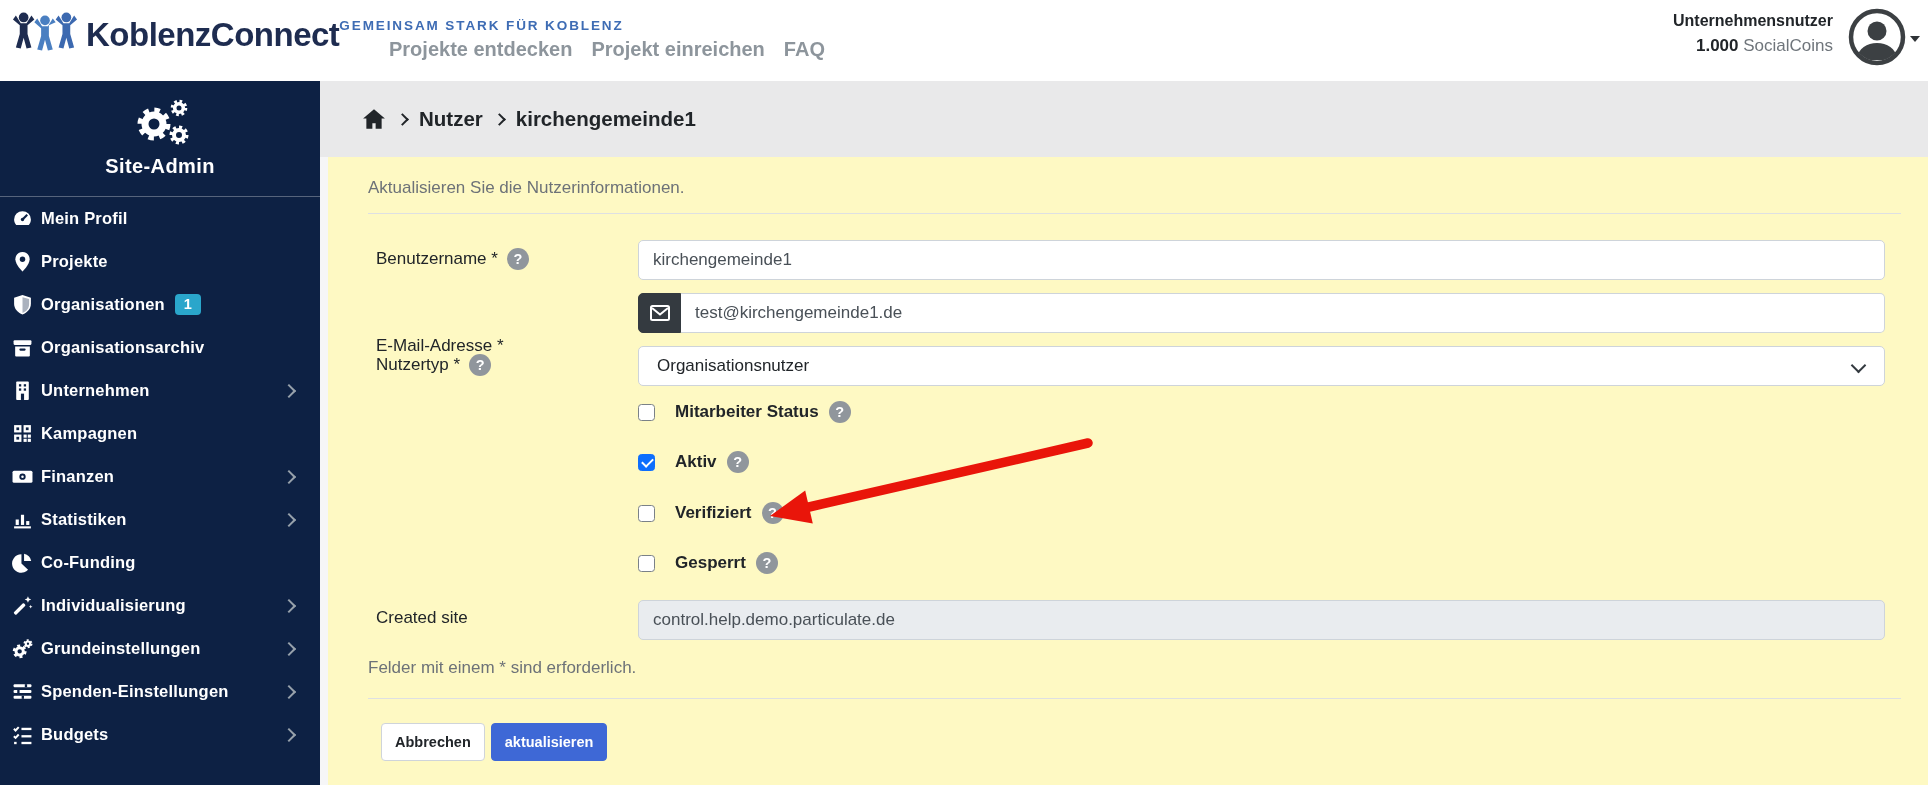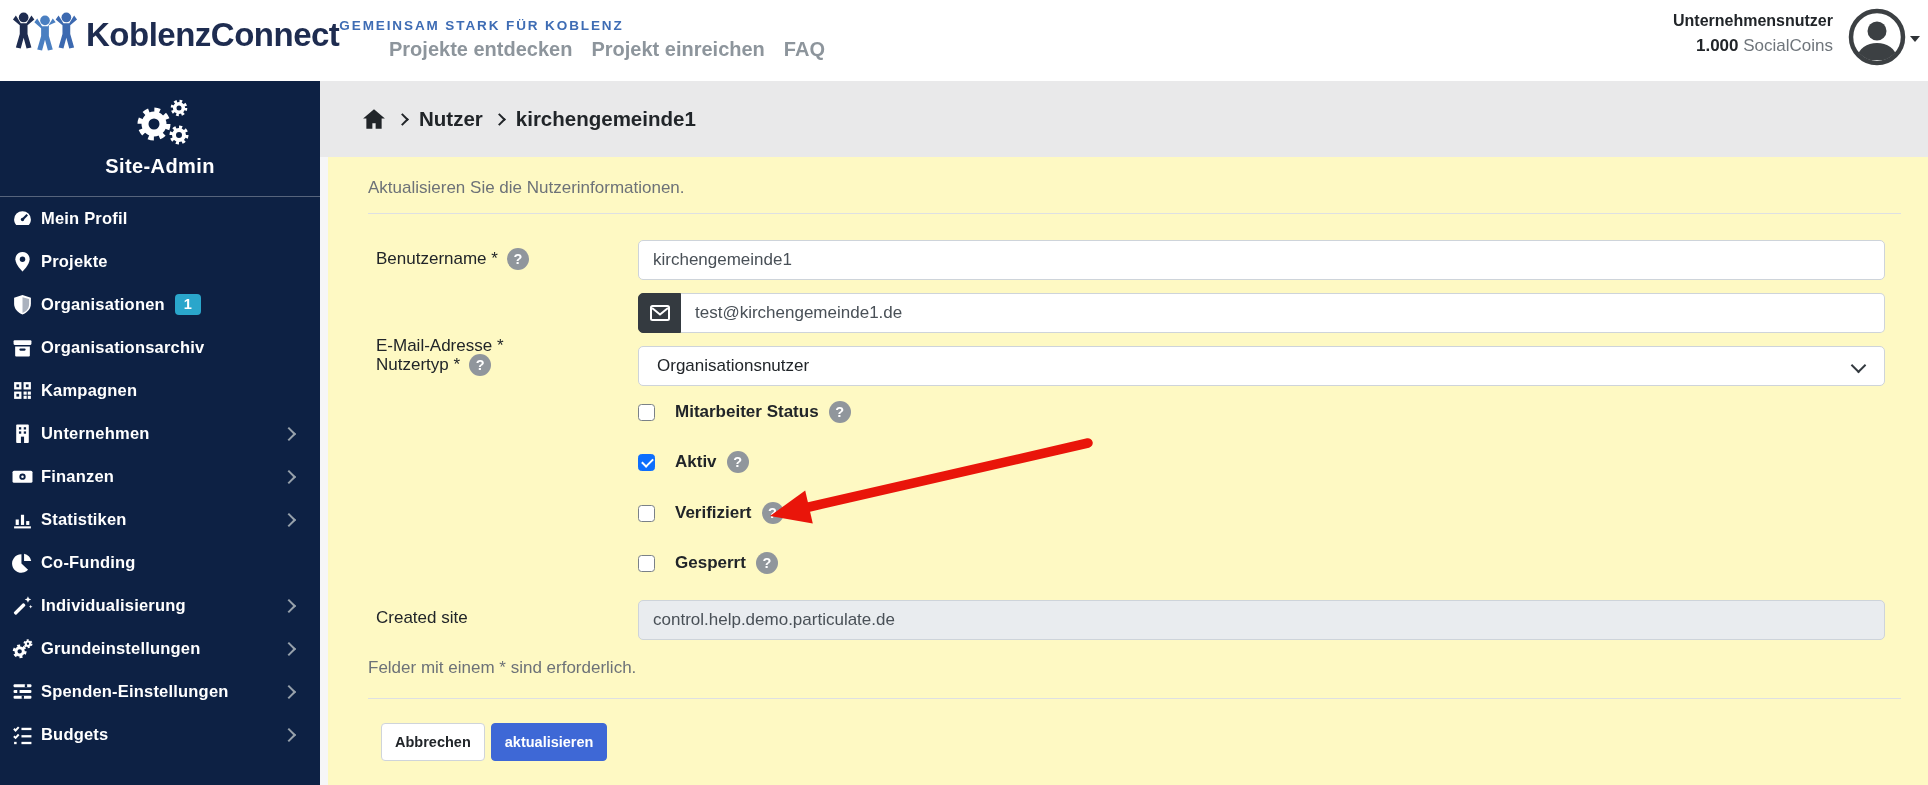--- a/index.html
+++ b/index.html
@@ -189,54 +189,54 @@
             <path d="M3 9h14v8.5a1 1 0 0 1-1 1H4a1 1 0 0 1-1-1z" fill="#fff"></path>
             <rect x="7" y="11" width="6" height="2" rx="1" fill="#0d2144"></rect>
           </svg>
       </span>
         <span class="lbl">Organisationsarchiv</span>
     </div>
 
     <div class="mi">
       <span class="icn">
         <svg width="21" height="21" viewBox="0 0 20 20">
+            <rect x="4" y="1.5" width="12" height="17.5" rx="0.8" fill="#fff"></rect>
+            <g fill="#0d2144">
+              <rect x="6.6" y="4" width="2.2" height="2.2"></rect>
+              <rect x="11.2" y="4" width="2.2" height="2.2"></rect>
+              <rect x="6.6" y="8" width="2.2" height="2.2"></rect>
+              <rect x="11.2" y="8" width="2.2" height="2.2"></rect>
+              <rect x="8.5" y="13" width="3" height="6"></rect>
+            </g>
+          </svg>
+      </span>
+        <span class="lbl">Unternehmen</span>
+      <span class="chev-r"></span>
+    </div>
+
+    <div class="mi">
+      <span class="icn">
+        <svg width="21" height="21" viewBox="0 0 20 20">
             <g fill="#fff">
               <rect x="2" y="2" width="7" height="7"></rect>
               <rect x="11" y="2" width="7" height="7"></rect>
               <rect x="2" y="11" width="7" height="7"></rect>
               <rect x="11" y="11" width="3" height="3"></rect>
               <rect x="15" y="11" width="3" height="3"></rect>
               <rect x="11" y="15" width="3" height="3"></rect>
               <rect x="15" y="15" width="3" height="3"></rect>
             </g>
             <g fill="#0d2144">
               <rect x="4.2" y="4.2" width="2.6" height="2.6"></rect>
               <rect x="13.2" y="4.2" width="2.6" height="2.6"></rect>
               <rect x="4.2" y="13.2" width="2.6" height="2.6"></rect>
             </g>
           </svg>
       </span>
         <span class="lbl">Kampagnen</span>
-    </div>
-
-    <div class="mi">
-      <span class="icn">
-        <svg width="21" height="21" viewBox="0 0 20 20">
-            <rect x="4" y="1.5" width="12" height="17.5" rx="0.8" fill="#fff"></rect>
-            <g fill="#0d2144">
-              <rect x="6.6" y="4" width="2.2" height="2.2"></rect>
-              <rect x="11.2" y="4" width="2.2" height="2.2"></rect>
-              <rect x="6.6" y="8" width="2.2" height="2.2"></rect>
-              <rect x="11.2" y="8" width="2.2" height="2.2"></rect>
-              <rect x="8.5" y="13" width="3" height="6"></rect>
-            </g>
-          </svg>
-      </span>
-        <span class="lbl">Unternehmen</span>
-      <span class="chev-r"></span>
     </div>
 
     <div class="mi">
       <span class="icn">
         <svg width="21" height="21" viewBox="0 0 20 20">
             <rect x="0.5" y="4.5" width="19" height="11.5" rx="1.5" fill="#fff"></rect>
             <circle cx="10" cy="10.2" r="3" fill="#0d2144"></circle>
             <circle cx="10" cy="10.2" r="1.2" fill="#fff"></circle>
           </svg>
       </span>

